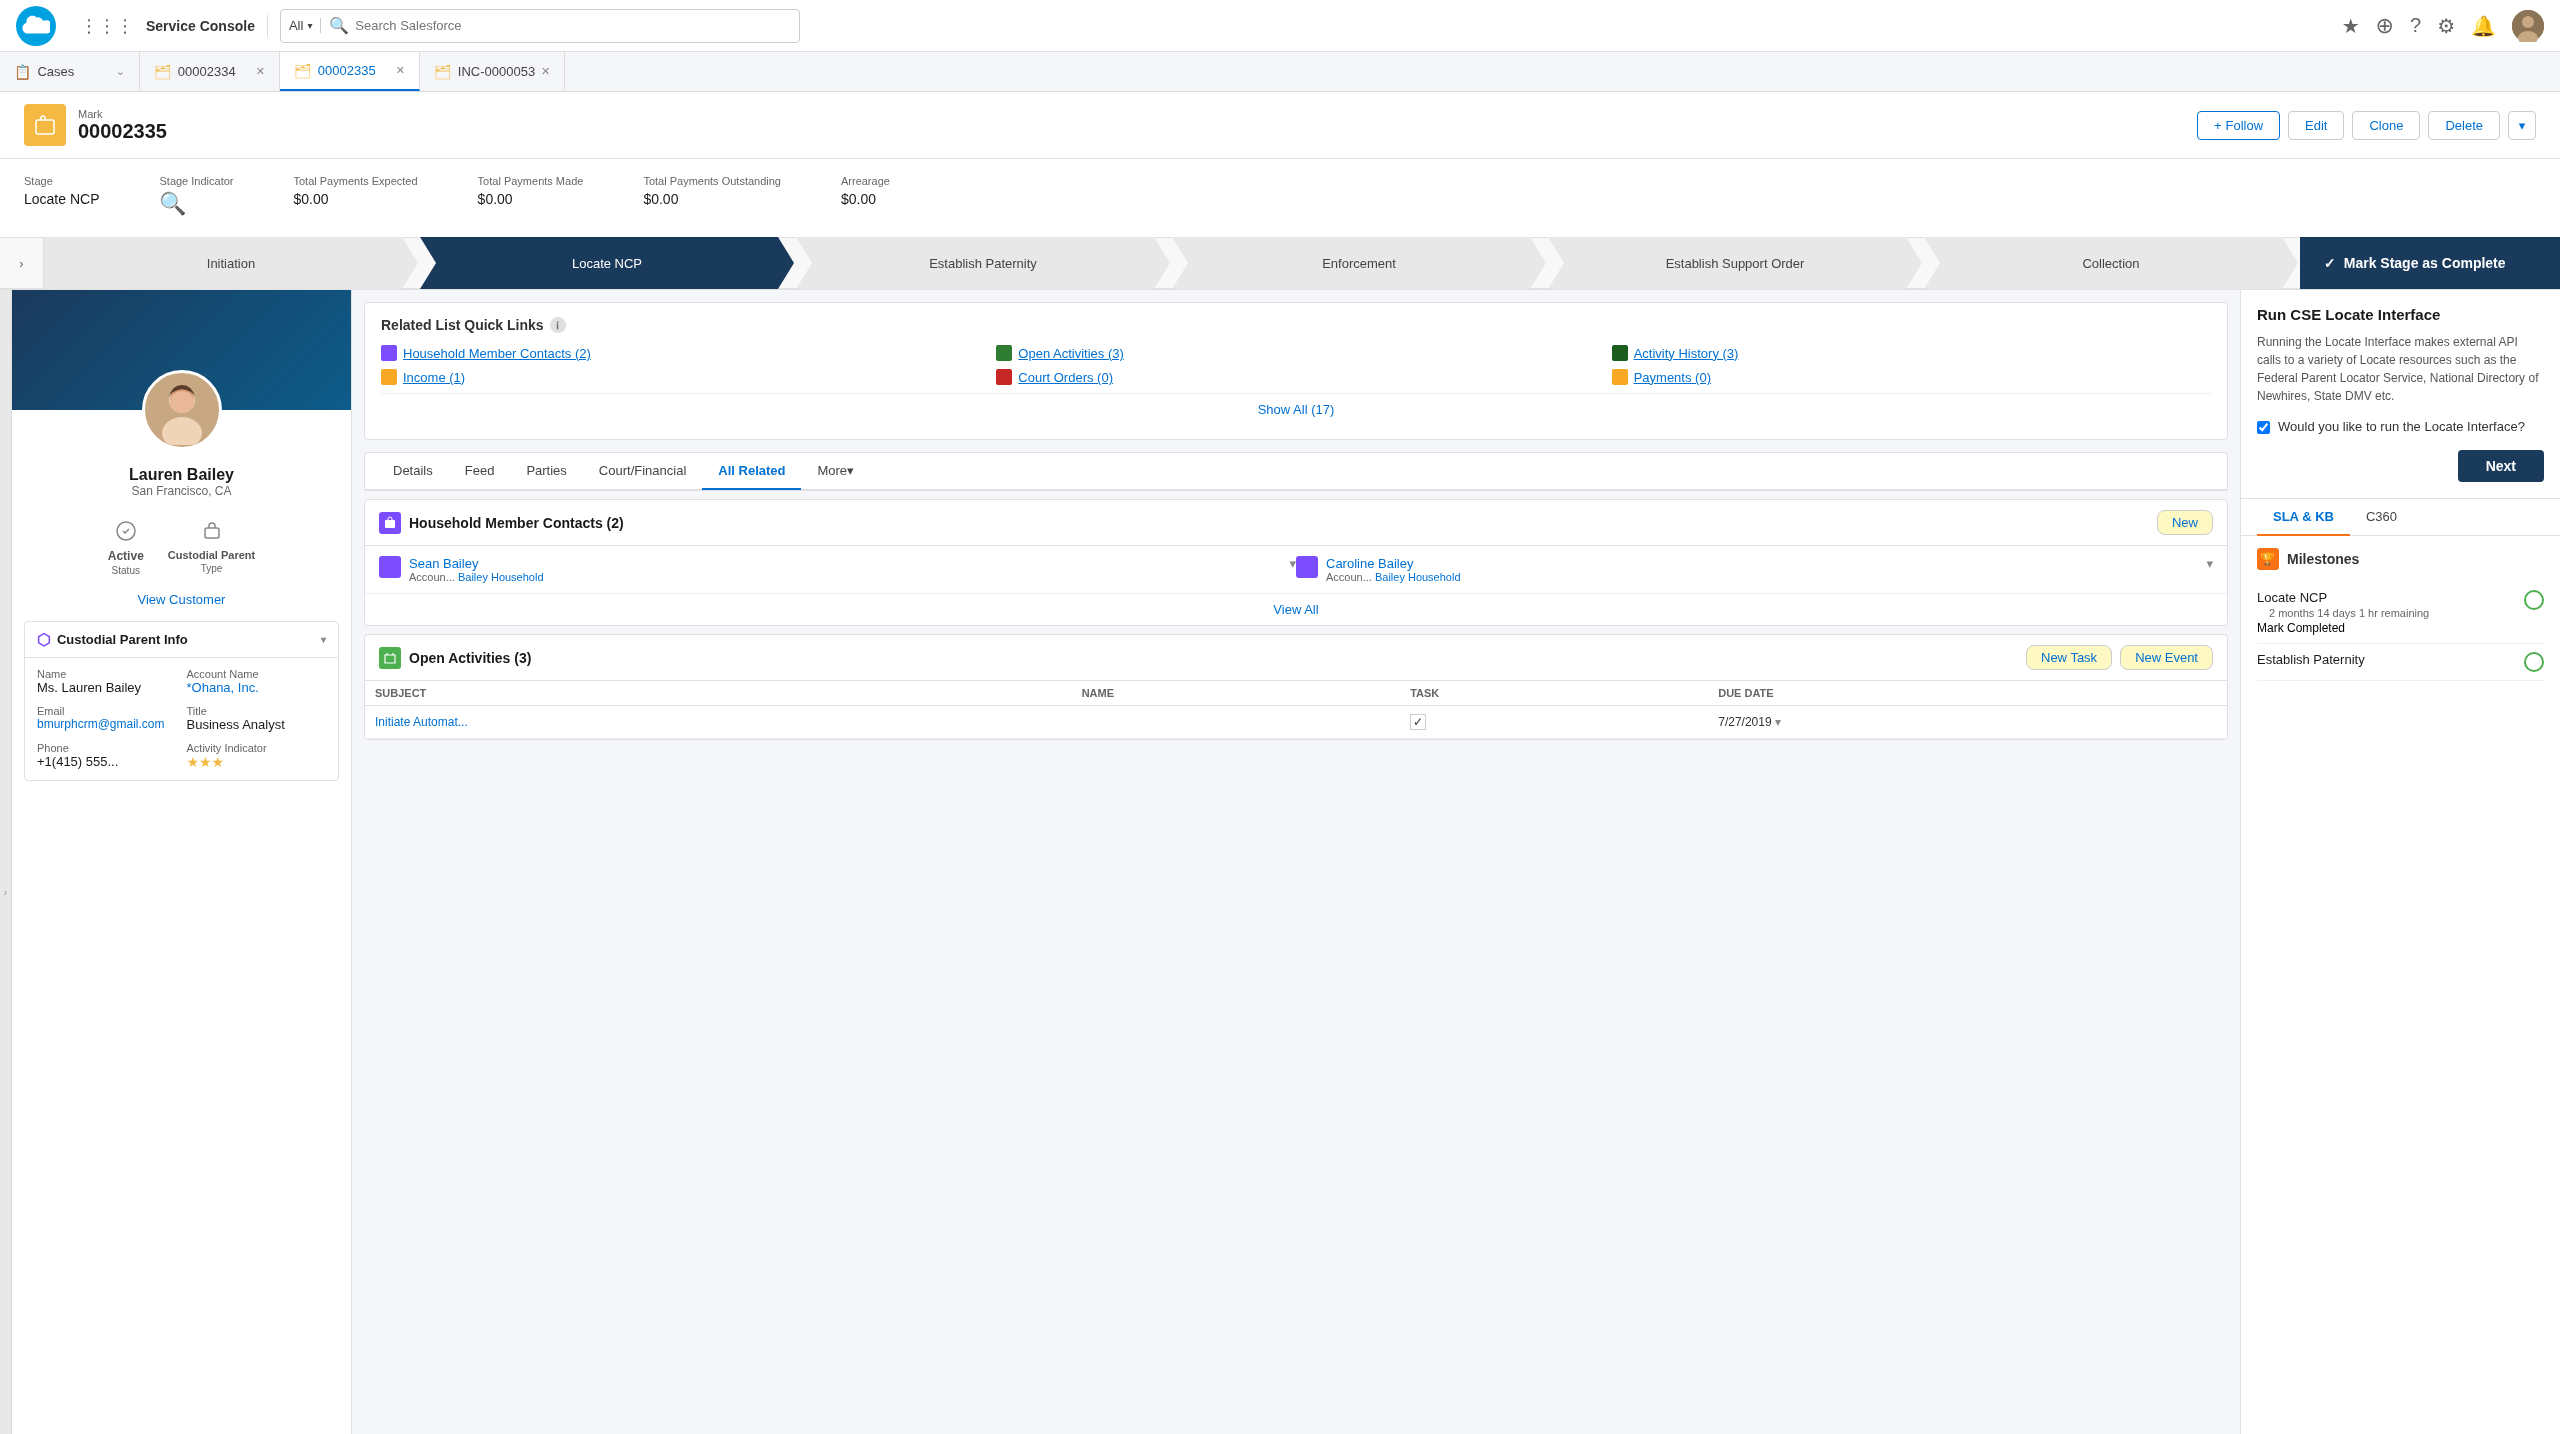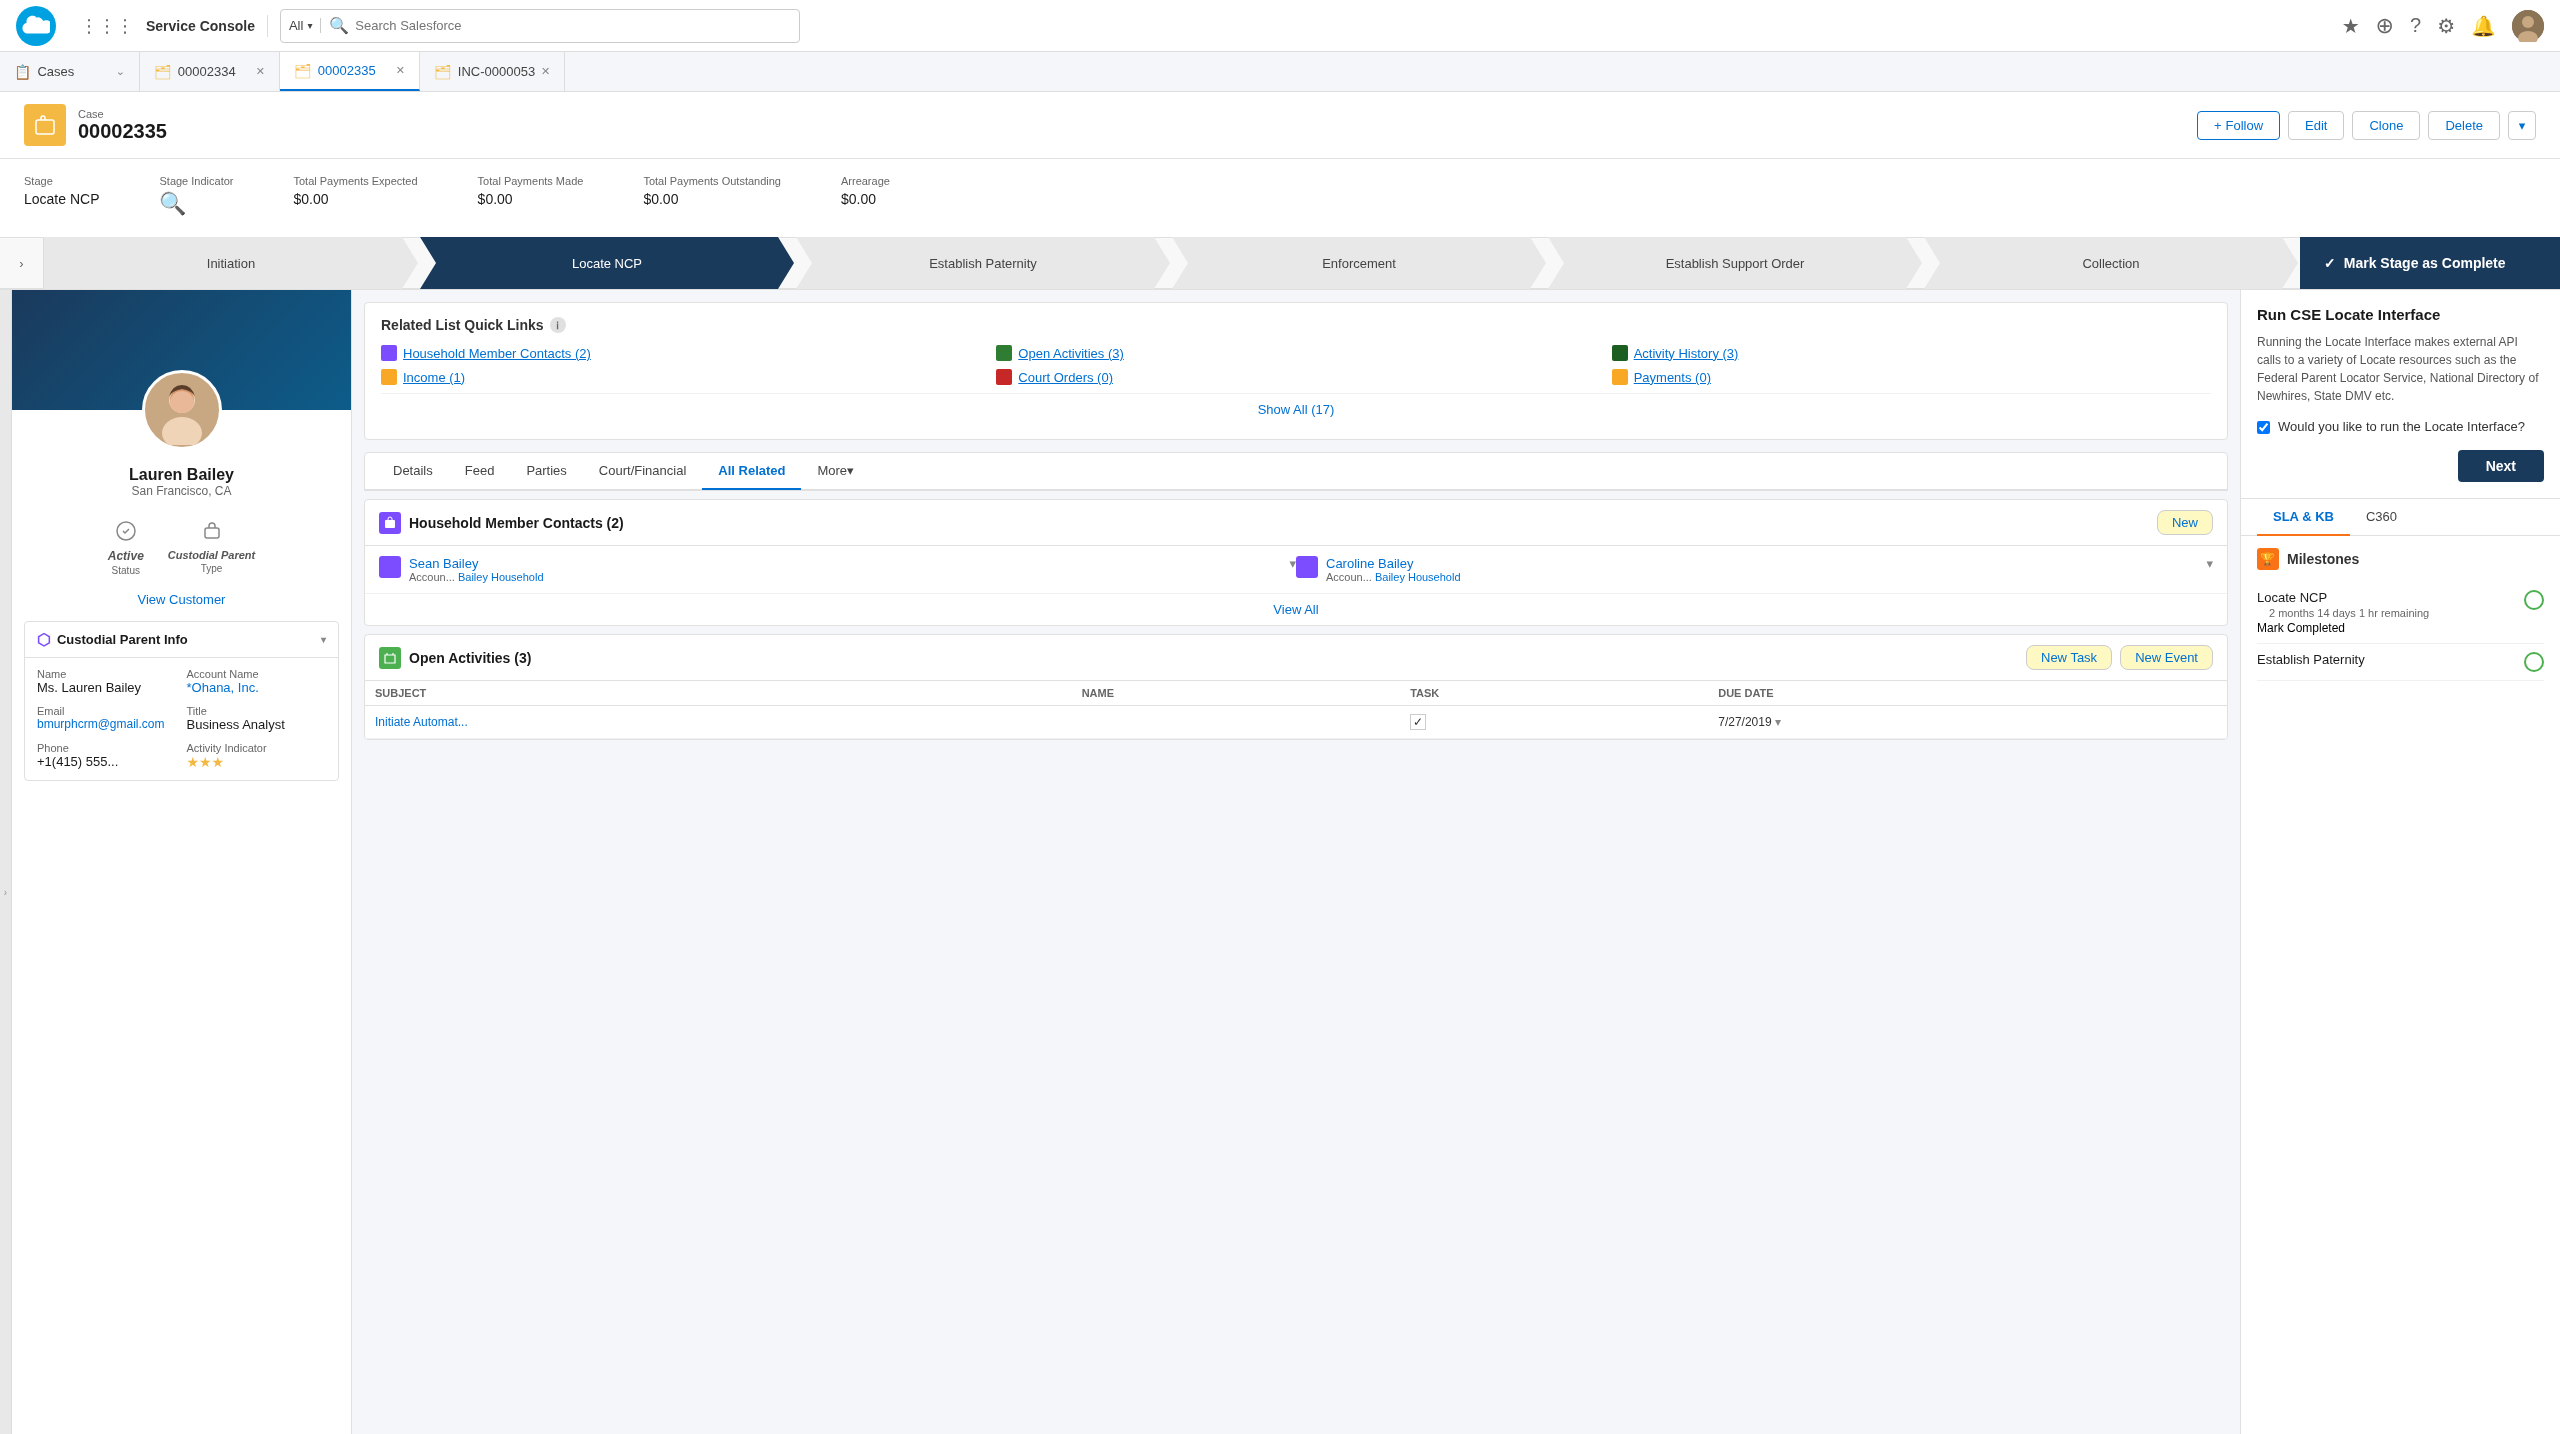--- a/index.html
+++ b/index.html
@@ -175,21 +175,21 @@
       padding: 8px 16px 12px;
     }
     .profile-name { font-size: 16px; font-weight: bold; color: #1a1a1a; }
     .profile-location { font-size: 12px; color: #666; }
     .profile-meta {
       display: flex; justify-content: center; gap: 24px;
       padding: 10px 16px;
     }
     .profile-meta-item { display: flex; flex-direction: column; align-items: center; gap: 2px; font-size: 11px; color: #555; }
     .profile-meta-item .meta-label { color: #666; font-size: 10px; }
-    .profile-meta-item .meta-value { font-weight: 600; font-size: 12px; font-style: italic; }
+    .profile-meta-item .meta-value { font-weight: 600; font-size: 12px; }
     .view-customer { text-align: center; padding: 6px; }
     .view-customer a { color: #0070d2; font-size: 13px; text-decoration: none; }
     .custodial-section {
       border: 1px solid #e0e0e0; margin: 8px 12px;
       border-radius: 4px;
     }
     .custodial-header {
       display: flex; align-items: center; justify-content: space-between;
       padding: 8px 12px; border-bottom: 1px solid #e0e0e0;
       font-size: 13px; font-weight: 600; color: #1a1a1a;
@@ -421,21 +421,21 @@
 </div>
 
 <div class="case-header">
   <div class="case-icon">
     <svg width="24" height="24" viewBox="0 0 24 24" fill="white">
         <rect x="3" y="7" width="18" height="14" rx="2" stroke="white" stroke-width="1.5" fill="none"></rect>
         <path d="M8 7V5a2 2 0 014 0v2" stroke="white" stroke-width="1.5" fill="none"></path>
       </svg>
   </div>
   <div class="case-title-block">
-    <div class="case-label">Case</div>
+    <div class="case-label">Mark</div>
     <div class="case-number">00002335</div>
   </div>
   <div class="case-actions">
     <button class="btn btn-follow">
       <span>+</span>
       <span>Follow</span>
     </button>
     <button class="btn btn-edit">Edit</button>
     <button class="btn btn-clone">Clone</button>
     <button class="btn btn-delete">Delete</button>

